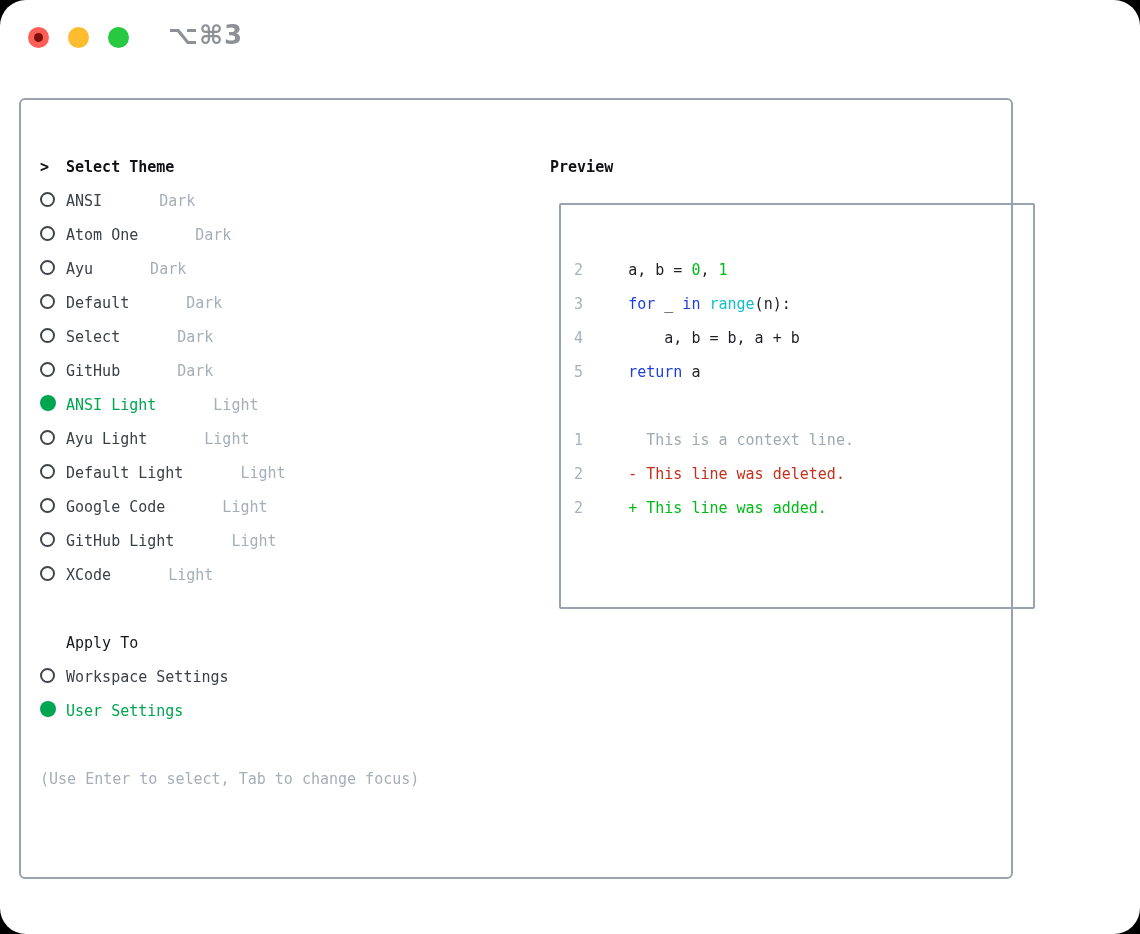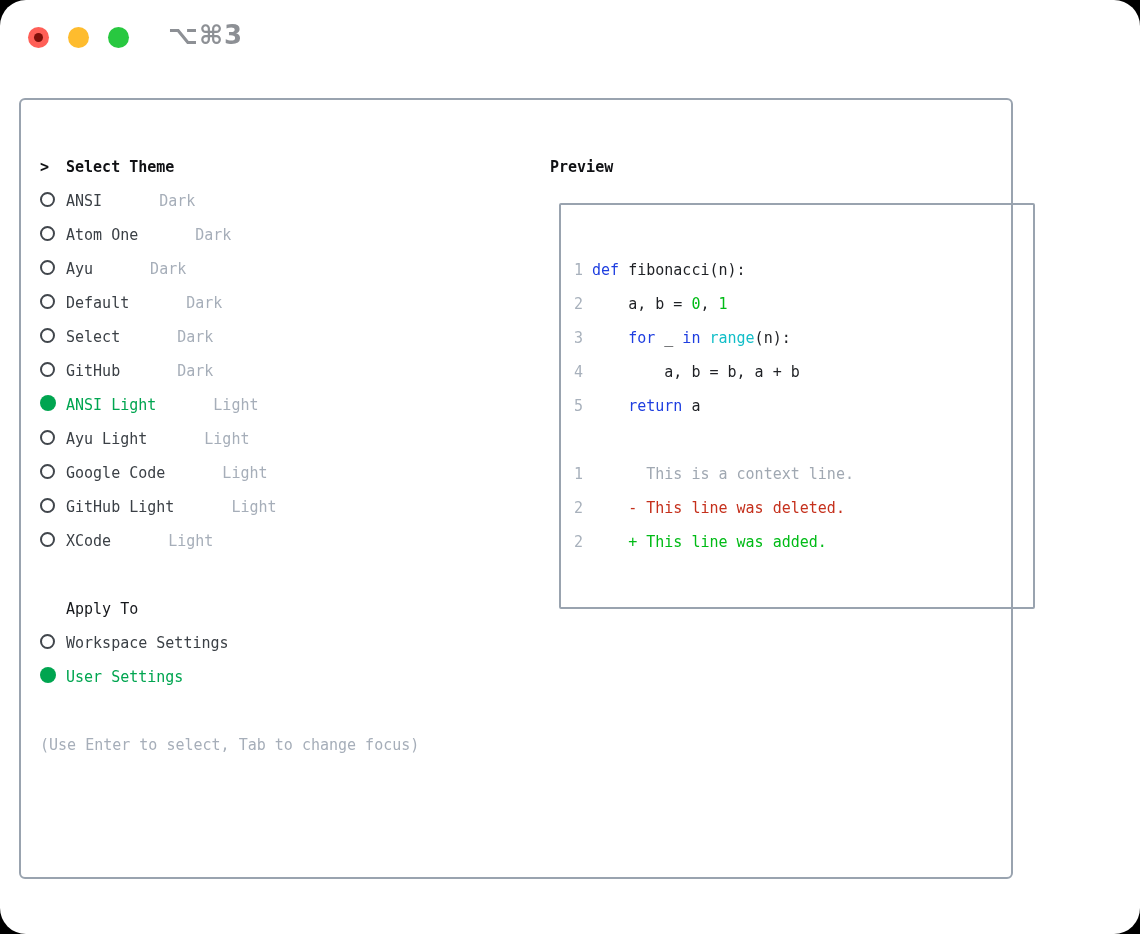--- a/index.html
+++ b/index.html
@@ -99,20 +99,21 @@
 
       <div id="theme-list">
           <div class="row"><span class="icon"><i class="radio"></i></span><span class="label">ANSI</span><span class="muted"> Dark</span></div>
           <div class="row"><span class="icon"><i class="radio"></i></span><span class="label">Atom One</span><span class="muted"> Dark</span></div>
           <div class="row"><span class="icon"><i class="radio"></i></span><span class="label">Ayu</span><span class="muted"> Dark</span></div>
           <div class="row"><span class="icon"><i class="radio"></i></span><span class="label">Default</span><span class="muted"> Dark</span></div>
           <div class="row"><span class="icon"><i class="radio"></i></span><span class="label">Select</span><span class="muted"> Dark</span></div>
           <div class="row"><span class="icon"><i class="radio"></i></span><span class="label">GitHub</span><span class="muted"> Dark</span></div>
           <div class="row"><span class="icon"><i class="radio on"></i></span><span class="sel">ANSI Light</span><span class="muted"> Light</span></div>
           <div class="row"><span class="icon"><i class="radio"></i></span><span class="label">Ayu Light</span><span class="muted"> Light</span></div>
+          <div class="row"><span class="icon"><i class="radio"></i></span><span class="label">Default Light</span><span class="muted"> Light</span></div>
           <div class="row"><span class="icon"><i class="radio"></i></span><span class="label">Google Code</span><span class="muted"> Light</span></div>
           <div class="row"><span class="icon"><i class="radio"></i></span><span class="label">GitHub Light</span><span class="muted"> Light</span></div>
           <div class="row"><span class="icon"><i class="radio"></i></span><span class="label">XCode</span><span class="muted"> Light</span></div>
         </div>
 
       <div class="spacer"></div>
 
       <div class="row"><span class="icon"></span><span class="header2">Apply To</span></div>
 
       <div id="apply-list">
@@ -123,21 +124,20 @@
       <div class="spacer"></div>
 
       <div class="hint">(Use Enter to select, Tab to change focus)</div>
     </div>
 
     <div class="right-col">
       <div class="row"><span class="header">Preview</span></div>
       <div class="preview-box">
         <div id="code-lines">
             <div class="cline"></div>
-            <div class="cline"><span class="ln">1</span><span class="tok-kw">def</span><span class="tok-fg"> fibonacci(n):</span></div>
             <div class="cline"><span class="ln">2</span><span class="tok-fg">    a, b = </span><span class="tok-num">0</span><span class="tok-fg">, </span><span class="tok-num">1</span></div>
             <div class="cline"><span class="ln">3</span><span class="tok-fg">    </span><span class="tok-kw">for</span><span class="tok-fg"> _ </span><span class="tok-kw">in</span><span class="tok-fg"> </span><span class="tok-fn">range</span><span class="tok-fg">(n):</span></div>
             <div class="cline"><span class="ln">4</span><span class="tok-fg">        a, b = b, a + b</span></div>
             <div class="cline"><span class="ln">5</span><span class="tok-fg">    </span><span class="tok-kw">return</span><span class="tok-fg"> a</span></div>
             <div class="cline"></div>
             <div class="cline"><span class="ln">1</span><span class="diff-context">      This is a context line.</span></div>
             <div class="cline"><span class="ln">2</span><span class="diff-deleted">    - This line was deleted.</span></div>
             <div class="cline"><span class="ln">2</span><span class="diff-added">    + This line was added.</span></div>
           </div>
       </div>

